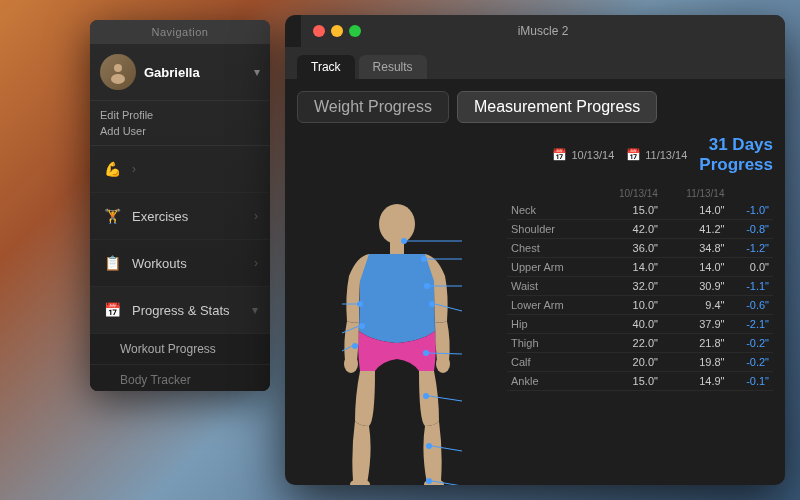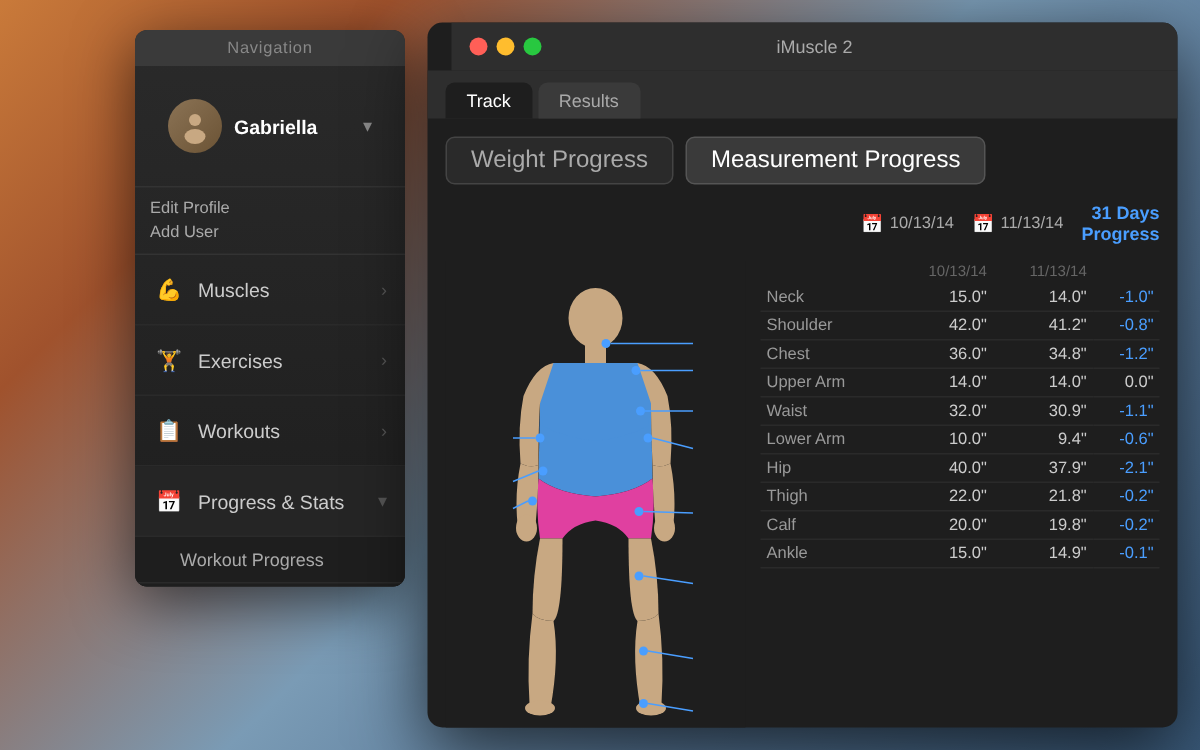--- a/index.html
+++ b/index.html
@@ -35,21 +35,21 @@
     .nav-header {
       background: #3a3a3a;
       padding: 6px 10px;
       text-align: center;
       font-size: 11px;
       color: #888;
       letter-spacing: 0.5px;
     }
 
     .nav-user-section {
-      padding: 22px;
+      padding: 10px;
       display: flex;
       align-items: center;
       justify-content: center;
       border-bottom: 1px solid #333;
     }
 
     .nav-avatar {
       width: 36px;
       height: 36px;
       border-radius: 50%;
@@ -294,21 +294,21 @@
       color: #aaa;
       font-size: 11px;
     }
 
     .cal-icon {
       font-size: 12px;
     }
 
     .days-progress {
       color: #4a9eff;
-      font-size: 12px;
+      font-size: 17px;
       font-weight: 600;
       text-align: right;
       line-height: 1.2;
     }
 
     .body-tracker-area {
       display: flex;
       gap: 0;
     }
 
@@ -382,21 +382,20 @@
   </div>
 
   <div class="nav-user-links">
     <span class="nav-user-link">Edit Profile</span>
     <span class="nav-user-link">Add User</span>
   </div>
 
 
   <div class="nav-menu-item">
     <span class="nav-menu-icon">💪</span>
-    <span class="nav-menu-label">Muscles</span>
     <span class="nav-menu-arrow">›</span>
   </div>
 
   <div class="nav-menu-item">
     <span class="nav-menu-icon">🏋</span>
     <span class="nav-menu-label">Exercises</span>
     <span class="nav-menu-arrow">›</span>
   </div>
 
   <div class="nav-menu-item">

